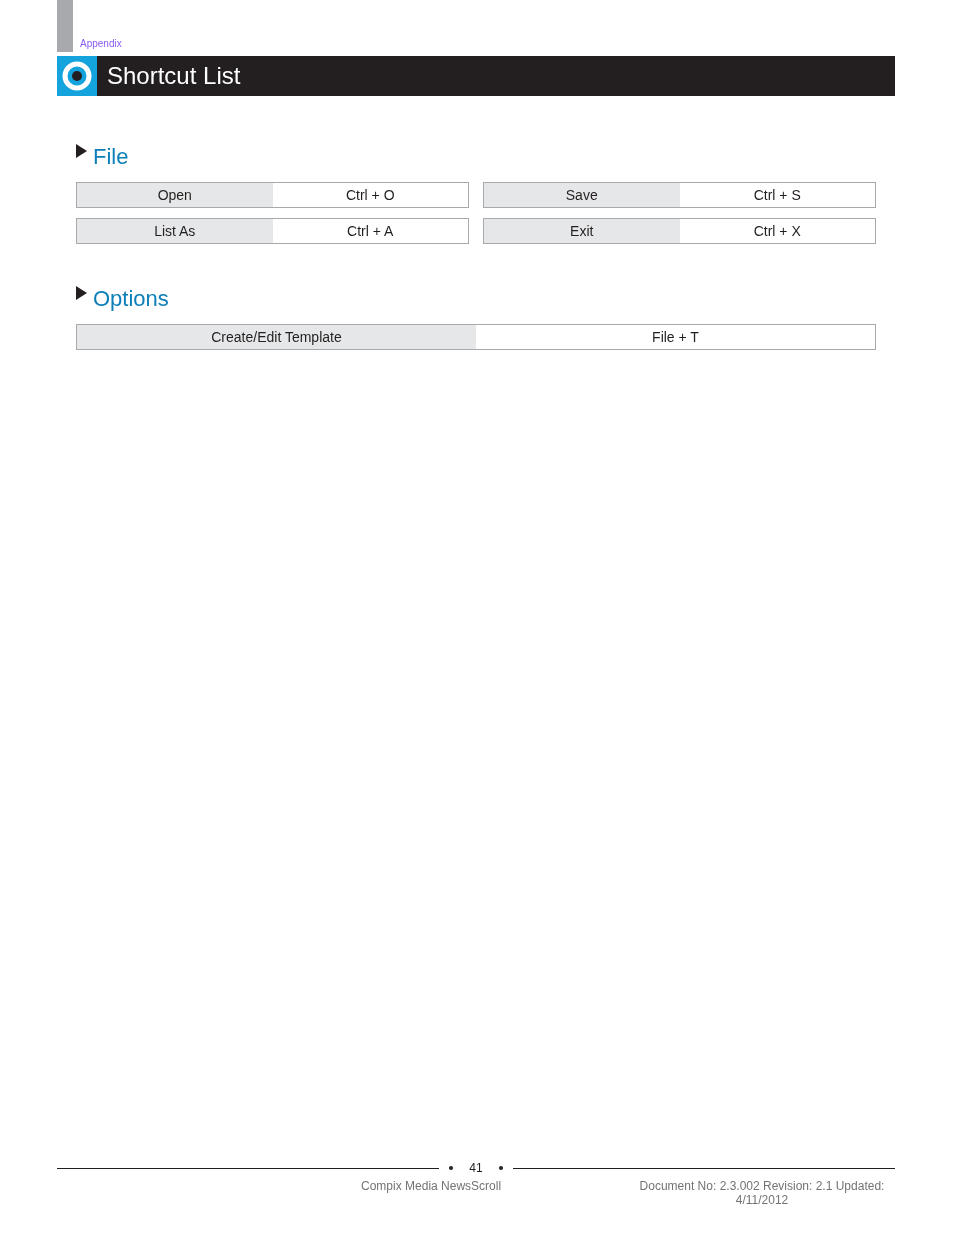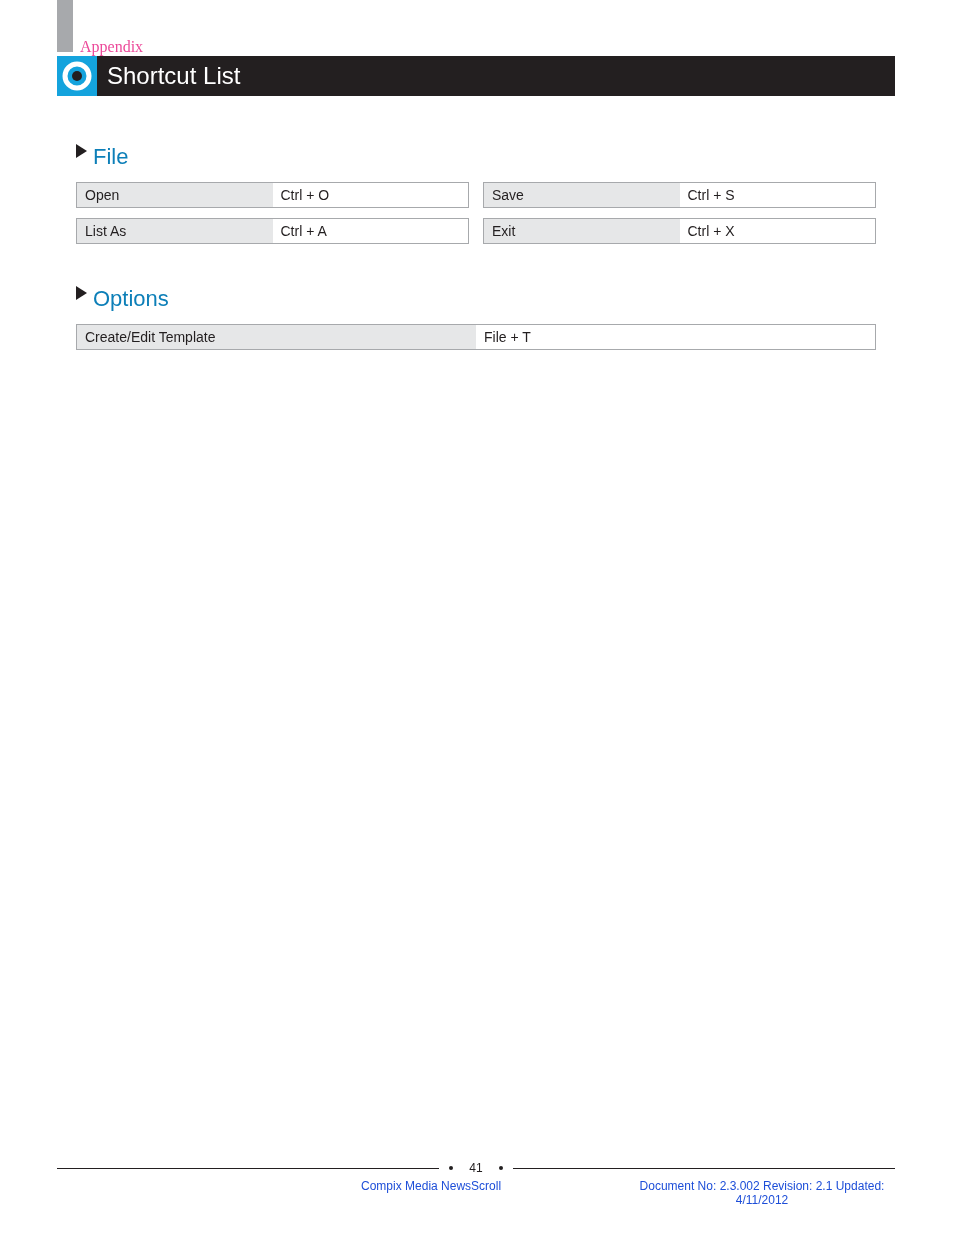--- a/index.html
+++ b/index.html
@@ -20,23 +20,22 @@
     left: 57px;
     top: 0;
     width: 16px;
     height: 52px;
     background: #a7a9ac;
   }
   .breadcrumb {
     position: absolute;
     left: 80px;
     top: 38px;
-    font-size: 16px;
-    color: #ec4899;
-    font-family: Liberation Serif, serif;
+    font-size: 10px;
+    color: #8b5cf6;
   }
   .title-bar {
     position: absolute;
     left: 57px;
     top: 56px;
     width: 838px;
     height: 40px;
     background: #231f20;
   }
   .title-square {
@@ -93,20 +92,21 @@
   .row2 {
     display: flex;
     gap: 14px;
   }
   .card {
     flex: 1;
     display: flex;
     border: 1px solid #a7a9ac;
     height: 24px;
     font-size: 14px;
+    text-align: center;
   }
   .card .name {
     width: 50%;
     background: #e6e7e8;
     padding: 4px 8px;
   }
   .card .key {
     width: 50%;
     background: #ffffff;
     padding: 4px 8px;
@@ -137,21 +137,21 @@
     width:4px; height:4px; border-radius:50%; background:#231f20;
   }
   .pagenum {
     font-size:12px;
     padding: 0 6px;
   }
   .footer-text {
     display:flex;
     justify-content: space-between;
     font-size: 12px;
-    color:#1d4ed8;
+    color:#737373;
     margin-top: 4px;
     padding: 0 2px;
   }
   .footer-text .right { text-align:center; }
 </style>
 </head>
 <body>
 
 <div class="gray-tab"></div>
 <div class="breadcrumb">Appendix</div>

